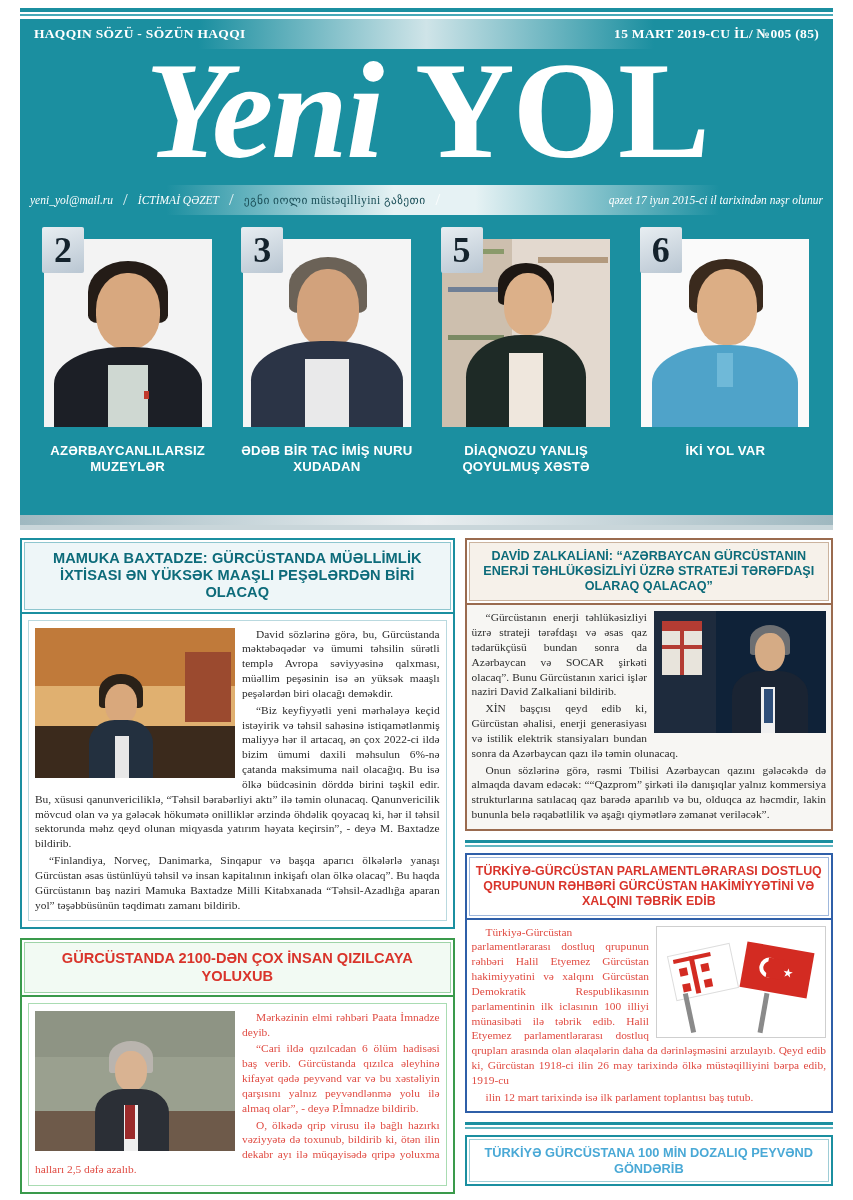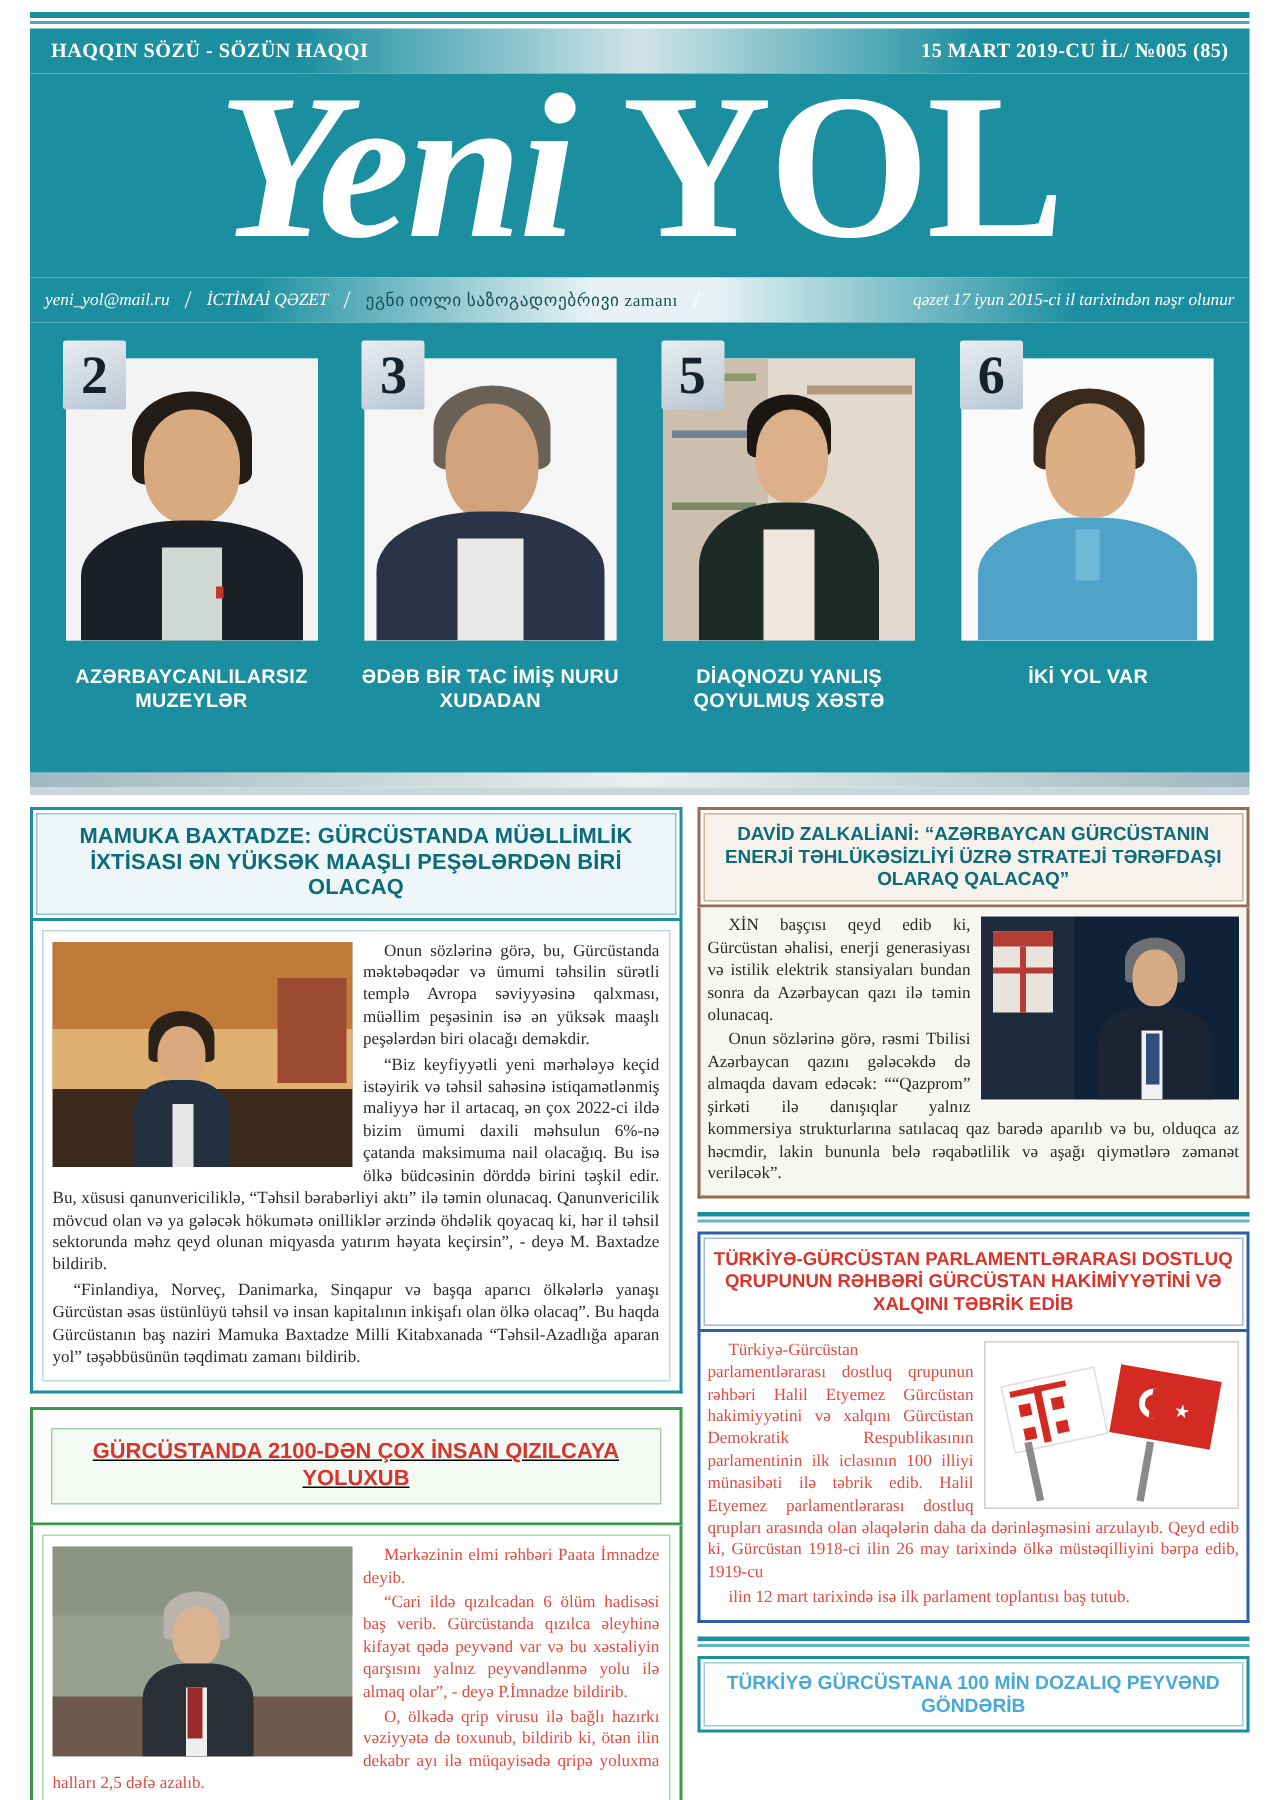--- a/index.html
+++ b/index.html
@@ -105,21 +105,21 @@
     border: 1px solid #8ec6cf; background: #eef6f8;
     color: #0d6b7a; font-family: "Liberation Sans", sans-serif;
     font-weight: bold; font-size: 14.6px; line-height: 1.18;
     text-align: center; padding: 7px 6px; letter-spacing: .1px;
     text-transform: uppercase;
   }
   .bd-teal { border: 2px solid #1b8fa0; border-top: none; padding: 6px; background:#fff; }
   .bd-teal .pad { border: 1px solid #b9d9df; padding: 6px; background:#fff; }
 
   
-  .hl-green { border: 2px solid #3a9a4b; padding: 12px; background:#fff;text-decoration:underline; }
+  .hl-green { border: 2px solid #3a9a4b; padding: 2px; background:#fff; }
   .hl-green .inner {
     border: 1px solid #9ed3a7; background: #f2faf3;
     color: #d9342b; font-family: "Liberation Sans", sans-serif;
     font-weight: bold; font-size: 14.6px; line-height: 1.18;
     text-align: center; padding: 7px 6px; text-transform: uppercase;
   }
   .bd-green { border: 2px solid #3a9a4b; border-top: none; padding: 6px; background:#fff; }
   .bd-green .pad { border: 1px solid #a9dcb2; padding: 6px; background:#fff; }
 
   
@@ -189,21 +189,21 @@
 
     <div class="nameplate">
       <div class="title"><span class="it">Yeni</span>&nbsp;<span>YOL</span></div>
     </div>
 
     <div class="info-bar">
       <span class="cell">yeni_yol@mail.ru</span>
       <span class="sep">/</span>
       <span class="cell ictimai">İCTİMAİ QƏZET</span>
       <span class="sep">/</span>
-      <span class="cell geo">ეგნი იოლი საზოგადოებრივი zamanı</span>
+      <span class="cell geo">ეგნი იოლი müstəqilliyini გაზეთი</span>
       <span class="sep">/</span>
       <span class="cell last">qəzet 17 iyun 2015-ci il tarixindən nəşr olunur</span>
     </div>
   </div>
 
   <div class="photo-strip">
 
     <div class="pcell">
       <div class="pnum">2</div>
       <div class="pframe">
@@ -285,21 +285,21 @@
                 <div style="position:absolute;left:0;top:0;width:200px;height:58px;background:#c07a3a"></div>
                 <div style="position:absolute;left:0;top:58px;width:200px;height:40px;background:#e0b070"></div>
                 <div style="position:absolute;left:0;bottom:0;width:200px;height:52px;background:#3b2a1c"></div>
                 <div style="position:absolute;left:64px;top:46px;width:44px;height:34px;background:#2a2118;border-radius:50% 50% 10% 10%"></div>
                 <div style="position:absolute;left:70px;top:56px;width:32px;height:40px;background:#d9a87c;border-radius:46%"></div>
                 <div style="position:absolute;left:54px;bottom:0;width:64px;height:58px;background:#23303f;border-radius:40% 40% 0 0"></div>
                 <div style="position:absolute;left:80px;bottom:0;width:14px;height:42px;background:#e7e7e7"></div>
                 <div style="position:absolute;left:150px;top:24px;width:46px;height:70px;background:#9b4a2f"></div>
               </div>
             </div>
-            <p class="tx dark">Onun sözlərinə görə, bu, Gürcüstanda məktəbəqədər və ümumi təhsilin sürətli templə Avropa səviyyəsinə qalxması, müəllim peşəsinin isə ən yüksək maaşlı peşələrdən biri olacağı deməkdir.</p>
+            <p class="tx dark">David sözlərinə görə, bu, Gürcüstanda məktəbəqədər və ümumi təhsilin sürətli templə Avropa səviyyəsinə qalxması, müəllim peşəsinin isə ən yüksək maaşlı peşələrdən biri olacağı deməkdir.</p>
             <p class="tx dark">“Biz keyfiyyətli yeni mərhələyə keçid istəyirik və təhsil sahəsinə istiqamətlənmiş maliyyə hər il artacaq, ən çox 2022-ci ildə bizim ümumi daxili məhsulun 6%-nə çatanda maksimuma nail olacağıq. Bu isə ölkə büdcəsinin dörddə birini təşkil edir. Bu, xüsusi qanunvericiliklə, “Təhsil bərabərliyi aktı” ilə təmin olunacaq. Qanunvericilik mövcud olan və ya gələcək hökumətə onilliklər ərzində öhdəlik qoyacaq ki, hər il təhsil sektorunda məhz qeyd olunan miqyasda yatırım həyata keçirsin”, - deyə M. Baxtadze bildirib.</p>
             <p class="tx dark">“Finlandiya, Norveç, Danimarka, Sinqapur və başqa aparıcı ölkələrlə yanaşı Gürcüstan əsas üstünlüyü təhsil və insan kapitalının inkişafı olan ölkə olacaq”. Bu haqda Gürcüstanın baş naziri Mamuka Baxtadze Milli Kitabxanada “Təhsil-Azadlığa aparan yol” təşəbbüsünün təqdimatı zamanı bildirib.</p>
           </div>
         </div>
       </div>
 
       <div class="art">
         <div class="hl-green">
           <div class="inner">GÜRCÜSTANDA 2100-DƏN ÇOX İNSAN QIZILCAYA YOLUXUB</div>
         </div>
@@ -343,20 +343,21 @@
               <div style="position:absolute;left:26px;top:20px;width:4px;height:44px;background:#b43c33"></div>
               <div style="position:absolute;left:8px;top:34px;width:40px;height:4px;background:#b43c33"></div>
               <div style="position:absolute;left:62px;top:0;width:110px;height:122px;background:#0f2238"></div>
               <div style="position:absolute;left:96px;top:14px;width:40px;height:30px;background:#6d6f72;border-radius:50% 50% 8% 8%"></div>
               <div style="position:absolute;left:101px;top:22px;width:30px;height:38px;background:#d5ab85;border-radius:46%"></div>
               <div style="position:absolute;left:78px;bottom:0;width:76px;height:62px;background:#1a2433;border-radius:38% 38% 0 0"></div>
               <div style="position:absolute;left:107px;bottom:0;width:14px;height:46px;background:#f0f0f0"></div>
               <div style="position:absolute;left:110px;bottom:10px;width:9px;height:34px;background:#2f4f7a"></div>
             </div>
           </div>
+          <p class="tx dark">“Gürcüstanın enerji təhlükəsizliyi üzrə strateji tərəfdaşı və əsas qaz tədarükçüsü bundan sonra da Azərbaycan və SOCAR şirkəti olacaq”. Bunu Gürcüstanın xarici işlər naziri David Zalkaliani bildirib.</p>
           <p class="tx dark">XİN başçısı qeyd edib ki, Gürcüstan əhalisi, enerji generasiyası və istilik elektrik stansiyaları bundan sonra da Azərbaycan qazı ilə təmin olunacaq.</p>
           <p class="tx dark">Onun sözlərinə görə, rəsmi Tbilisi Azərbaycan qazını gələcəkdə də almaqda davam edəcək: ““Qazprom” şirkəti ilə danışıqlar yalnız kommersiya strukturlarına satılacaq qaz barədə aparılıb və bu, olduqca az həcmdir, lakin bununla belə rəqabətlilik və aşağı qiymətlərə zəmanət veriləcək”.</p>
         </div>
       </div>
 
       <div class="divider-teal"></div>
       <div class="divider-teal2"></div>
 
       <div class="art">
         <div class="hl-blue">

